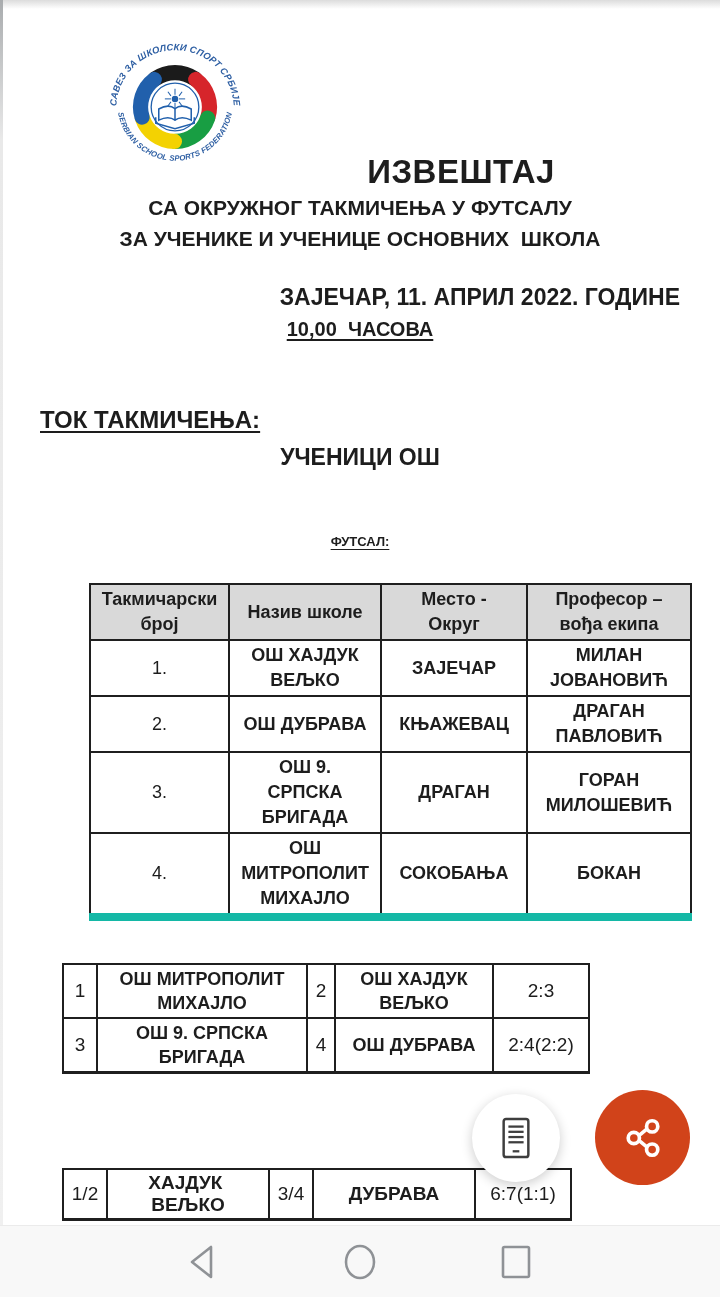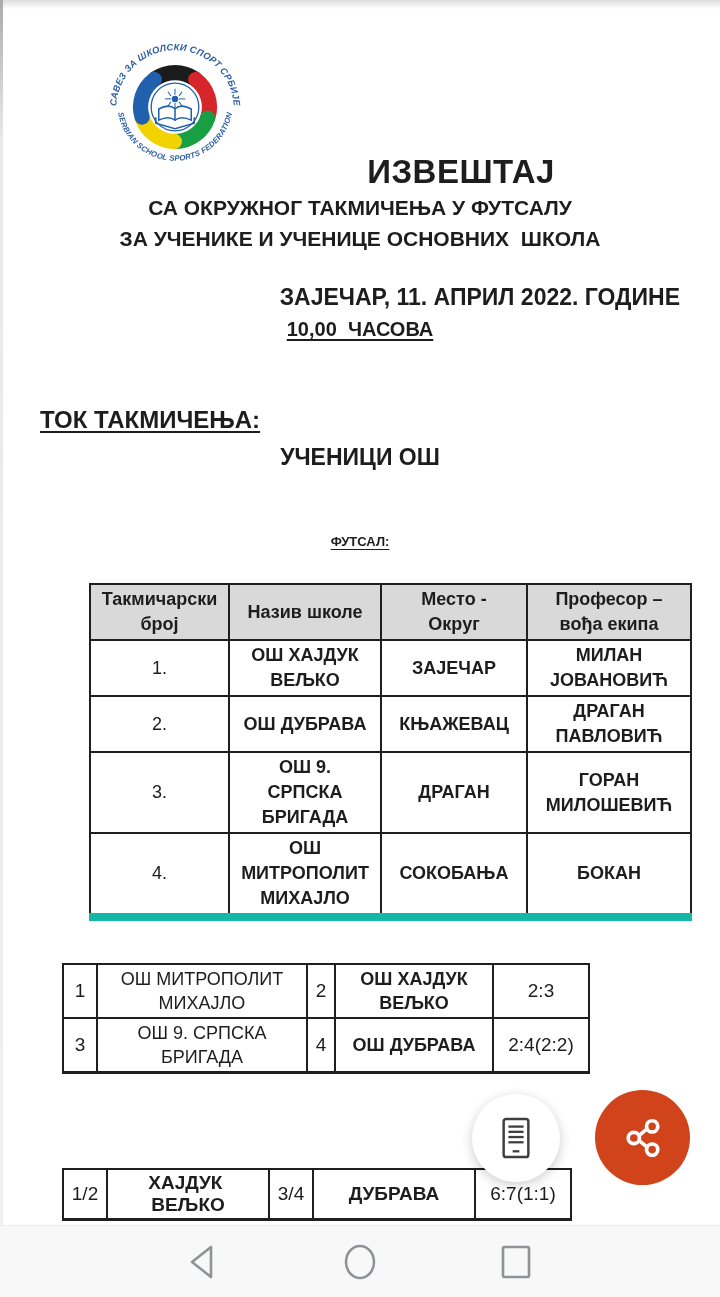--- a/index.html
+++ b/index.html
@@ -43,21 +43,21 @@
   .teams tr.r3 { height:80px; } .teams tr.r4 { height:81px; }
 
   .stage-label { position:absolute; left:62px; width:508px; text-align:center; font-size:19px; }
   .semi-label { top:931px; }
   .final-label { top:1127px; }
 
   .semis { position:absolute; left:62px; top:963px; width:508px; table-layout:fixed;
     font-size:18px; line-height:24px; border-bottom:3px solid #1f1f1f; }
   .semis tr { height:53px; }
   .semis td.n  { width:34px; font-size:19px; }
-  .semis td.t1 { width:210px; font-weight:normal; }
+  .semis td.t1 { width:210px; font-weight:bold; }
   .semis td.n2 { width:28px; font-size:19px; }
   .semis td.t2 { width:158px; font-weight:bold; }
   .semis td.sc { width:96px; font-size:19px; }
 
   .finals { position:absolute; left:62px; top:1168px; width:508px; table-layout:fixed;
     font-size:19px; border-bottom:3px solid #1f1f1f; }
   .finals tr { height:39px; }
   .finals td.n  { width:44px; }
   .finals td.t1 { width:162px; font-weight:bold; }
   .finals td.n2 { width:44px; }

